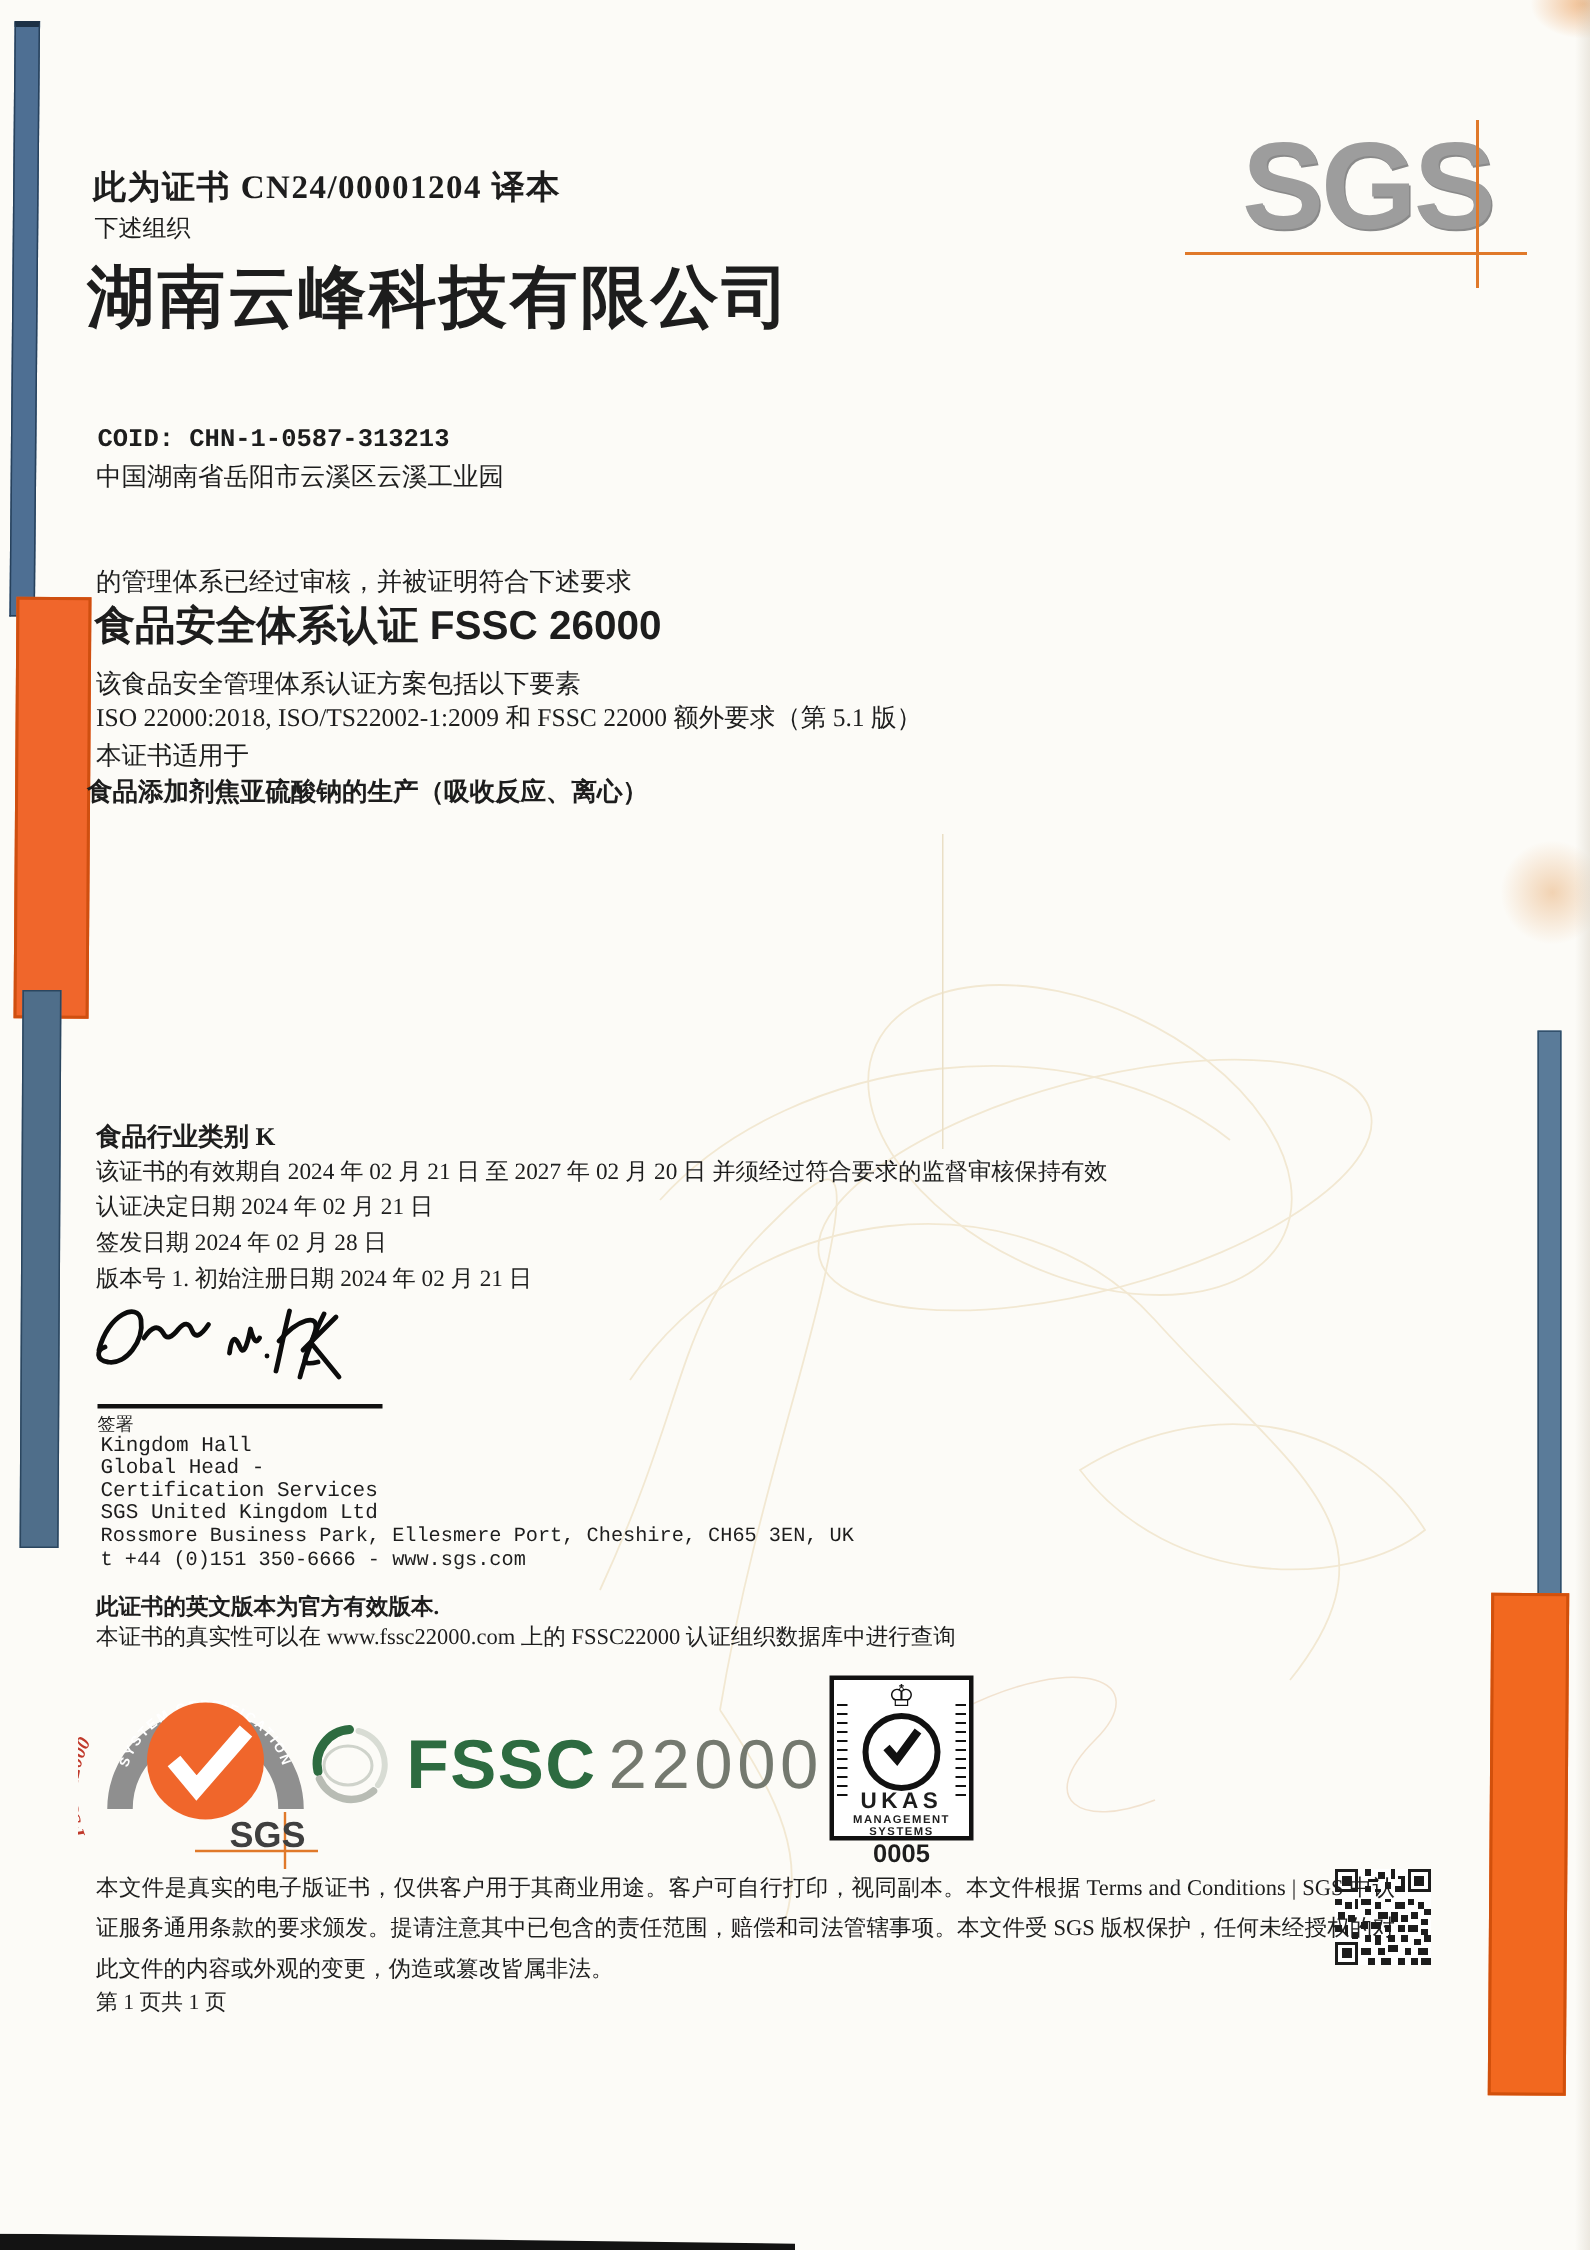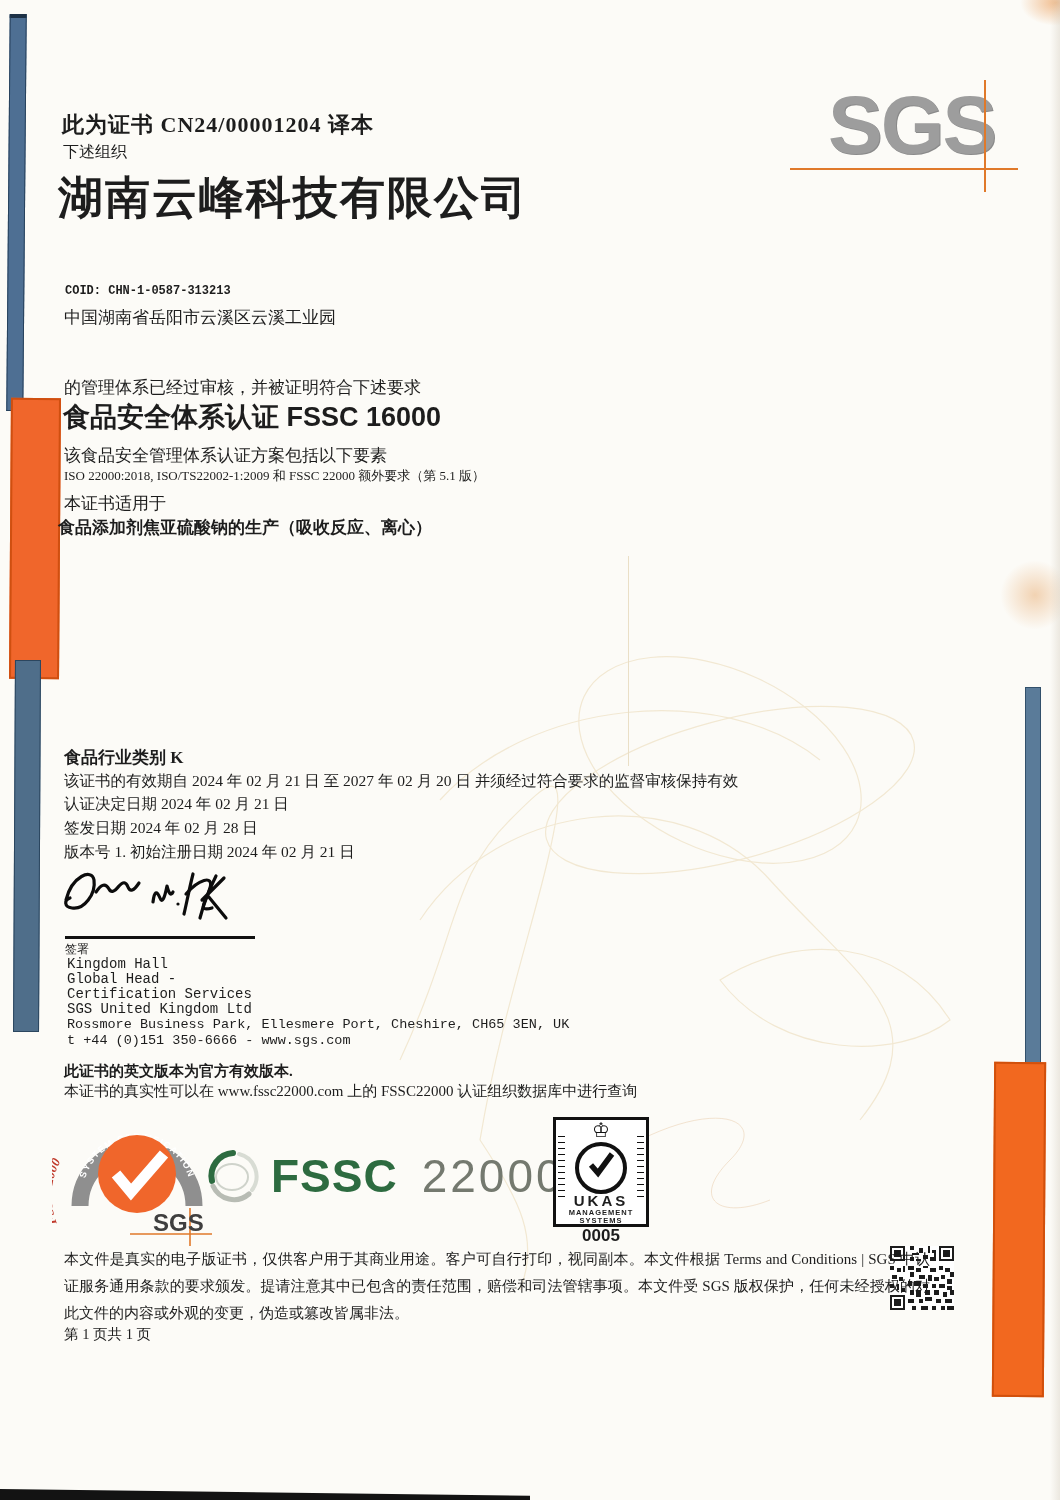--- a/index.html
+++ b/index.html
@@ -20,26 +20,26 @@
   .bottom-edge{left:0;top:1489px;width:530px;height:11px;background:#131313;clip-path:polygon(0 0,100% 62%,100% 100%,0 100%);}
   .corner-smudge{right:0;top:0;width:40px;height:26px;background:radial-gradient(ellipse at 90% 10%,rgba(232,140,60,.55),rgba(232,140,60,0) 70%);}
   .edge-shade{right:0;top:0;width:10px;height:1500px;background:linear-gradient(to left,rgba(205,196,180,.35),rgba(205,196,180,0));}
 
   
   .t{position:absolute;white-space:nowrap;}
   .cert-no{left:62px;top:110px;font-size:22px;font-weight:600;letter-spacing:1px;}
   .org-intro{left:63px;top:142px;font-size:16px;}
   .company{left:58px;top:168px;font-size:45px;font-weight:700;letter-spacing:2px;}
   .mono{font-family:"Liberation Mono","DejaVu Sans Mono",monospace;}
-  .coid{left:65px;top:284px;font-size:12px;font-weight:600;}
+  .coid{left:65px;top:284px;font-size:17px;font-weight:600;}
   .addr{left:64px;top:306px;font-size:17px;}
   .audit{left:64px;top:376px;font-size:17px;}
   .standard{left:63px;top:399px;font-size:27px;font-weight:700;font-family:"Liberation Sans","DejaVu Sans",sans-serif;}
   .scheme-intro{left:64px;top:444px;font-size:17px;}
-  .iso-line{left:64px;top:467px;font-size:13px;}
+  .iso-line{left:64px;top:467px;font-size:17px;}
   .scope-intro{left:64px;top:492px;font-size:17px;text-align:right;}
   .scope{left:58px;top:516px;font-size:17px;font-weight:600;}
   .food-cat{left:64px;top:746px;font-size:17px;font-weight:700;font-family:Liberation Serif, serif;}
   .validity{left:64px;top:771px;font-size:15.5px;}
   .d1{left:64px;top:794px;font-size:15.5px;}
   .d2{left:64px;top:818px;font-size:15.5px;}
   .d3{left:64px;top:842px;font-size:15.5px;}
   .sig-line{left:65px;top:936px;width:190px;height:2.5px;background:#111;}
   .sig-label{left:65px;top:941px;font-size:12px;}
   .sgname{left:67px;top:956px;font-size:14px;}
@@ -65,21 +65,21 @@
   .ukas-ticks{position:absolute;top:16px;width:7px;height:62px;background:repeating-linear-gradient(to bottom,#111 0 1.5px,transparent 1.5px 6px);}
   .ukas-ticks.l{left:2px;} .ukas-ticks.r{right:2px;}
   .ukas-name{position:absolute;left:0;right:0;top:72px;font-size:15px;font-weight:700;letter-spacing:3px;font-family:"Liberation Sans","DejaVu Sans",sans-serif;}
   .ukas-l1{position:absolute;left:0;right:0;top:88px;font-size:7.5px;font-weight:700;letter-spacing:1px;font-family:"Liberation Sans","DejaVu Sans",sans-serif;}
   .ukas-l2{position:absolute;left:0;right:0;top:96px;font-size:7.5px;font-weight:700;letter-spacing:1px;font-family:"Liberation Sans","DejaVu Sans",sans-serif;}
   .ukas-num{left:553px;top:1226px;width:96px;text-align:center;font-size:17px;font-weight:700;font-family:"Liberation Sans","DejaVu Sans",sans-serif;}
 
   
   .fssc-logo{left:205px;top:1136px;height:80px;display:flex;align-items:center;font-family:"Liberation Sans","DejaVu Sans",sans-serif;}
   .fssc-bold{font-size:46px;font-weight:700;color:#2d6b40;letter-spacing:1px;margin-left:10px;}
-  .fssc-light{font-size:46px;font-weight:300;color:#74796f;letter-spacing:3px;margin-left:24px;}
+  .fssc-light{font-size:46px;font-weight:300;color:#74796f;letter-spacing:3px;margin-left:8px;}
 
   .watermark{pointer-events:none;}
 </style>
 </head>
 <body>
 
 <svg class="abs watermark" style="left:300px;top:500px;" width="740" height="800" viewBox="0 0 740 800">
   <g fill="none" stroke="#ead9b5" stroke-width="1.2" opacity="0.55">
     <ellipse cx="420" cy="260" rx="150" ry="90" transform="rotate(25 420 260)"></ellipse>
     <ellipse cx="430" cy="290" rx="190" ry="70" transform="rotate(-15 430 290)"></ellipse>
@@ -108,21 +108,21 @@
 <div class="t sgs-word">SGS</div>
 <div class="abs sgs-hline"></div>
 <div class="abs sgs-vline"></div>
 
 <div class="t cert-no">此为证书 CN24/00001204 译本</div>
 <div class="t org-intro">下述组织</div>
 <div class="t company">湖南云峰科技有限公司</div>
 <div class="t coid mono">COID: CHN-1-0587-313213</div>
 <div class="t addr">中国湖南省岳阳市云溪区云溪工业园</div>
 <div class="t audit">的管理体系已经过审核，并被证明符合下述要求</div>
-<div class="t standard">食品安全体系认证 FSSC 16000</div>
+<div class="t standard">食品安全体系认证 FSSC 26000</div>
 <div class="t scheme-intro">该食品安全管理体系认证方案包括以下要素</div>
 <div class="t iso-line">ISO 22000:2018, ISO/TS22002-1:2009 和 FSSC 22000 额外要求（第 5.1 版）</div>
 <div class="t scope-intro">本证书适用于</div>
 <div class="t scope">食品添加剂焦亚硫酸钠的生产（吸收反应、离心）</div>
 <div class="t food-cat">食品行业类别 K</div>
 <div class="t validity">该证书的有效期自 2024 年 02 月 21 日 至 2027 年 02 月 20 日 并须经过符合要求的监督审核保持有效</div>
 <div class="t d1">认证决定日期 2024 年 02 月 21 日</div>
 <div class="t d2">签发日期 2024 年 02 月 28 日</div>
 <div class="t d3">版本号 1. 初始注册日期 2024 年 02 月 21 日</div>
 

